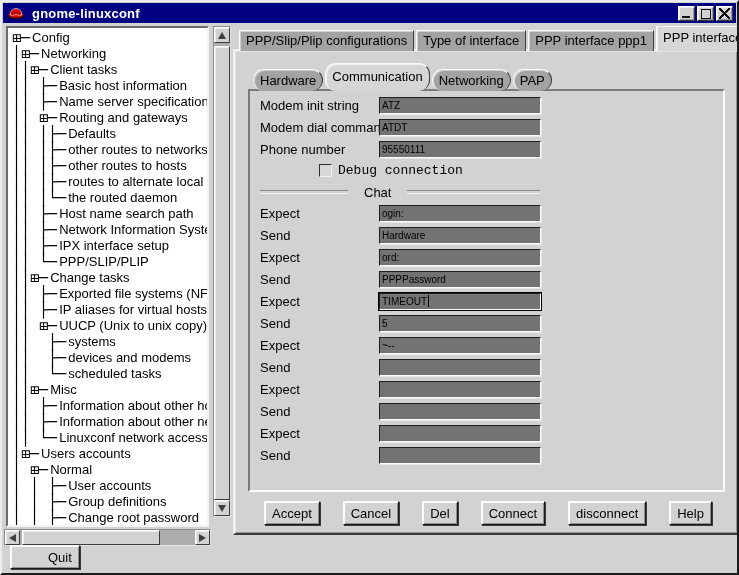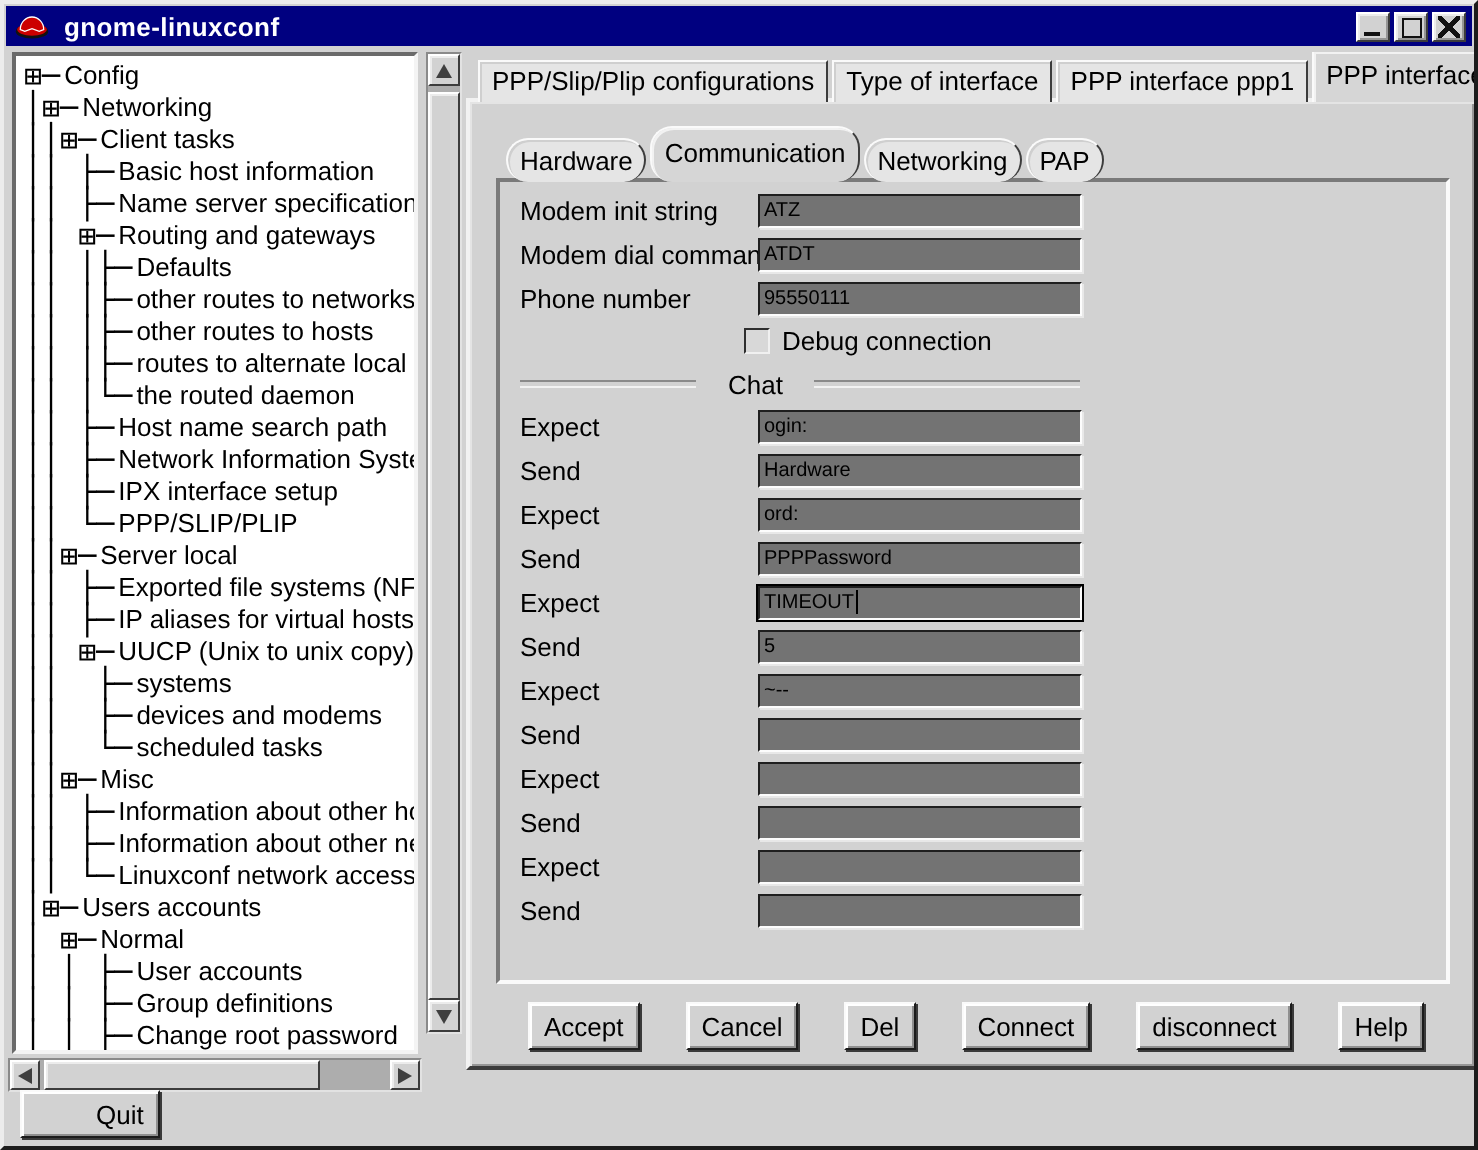--- a/index.html
+++ b/index.html
@@ -47,38 +47,38 @@
   .tri.down{border-left:4px solid transparent;border-right:4px solid transparent;border-top:7px solid #3f3f3f;}
   .tri.left{border-top:4px solid transparent;border-bottom:4px solid transparent;border-right:7px solid #3f3f3f;}
   .tri.right{border-top:4px solid transparent;border-bottom:4px solid transparent;border-left:7px solid #3f3f3f;}
   
   .notebook{position:absolute;left:231px;top:47px;width:506px;height:486px;box-sizing:border-box;
     background:#d2d2d2;border:2px solid;border-color:#f2f2f2 #3c3c3c #3c3c3c #f2f2f2;
     box-shadow:inset 1px 1px 0 #e4e4e4, inset -1px -1px 0 #969696;}
   .toptabs{position:absolute;left:237px;top:24px;width:501px;height:25px;display:flex;
     align-items:flex-end;z-index:3;overflow:hidden;}
   .subtabs{position:absolute;left:251px;top:61px;height:28px;display:flex;align-items:flex-end;z-index:2;}
-  .tab{height:20px;line-height:20px;padding:0 6px;background:#e5e5e5;white-space:nowrap;
+  .tab{height:20px;line-height:20px;padding:0 6px;background:#a3a3a3;white-space:nowrap;
     border:1px solid;border-bottom:none;border-color:#fafafa #3c3c3c #3c3c3c #fafafa;
     box-shadow:inset 1px 1px 0 #cfcfcf;margin-right:2px;cursor:default;}
   .tab.active{height:25px;line-height:24px;background:#d6d6d6;box-shadow:inset 1px 1px 0 #f2f2f2;position:relative;z-index:4;}
   .subtabs .tab{height:21px;line-height:21px;border-radius:11px;}
   .subtabs .tab.active{height:27px;line-height:25px;}
   
   .formframe{position:absolute;left:246px;top:87px;width:477px;height:403px;box-sizing:border-box;
     background:#d2d2d2;border:2px solid;border-color:#7a7a7a #fafafa #fafafa #7a7a7a;
     padding:6px 0 0 10px;overflow:hidden;}
   .frow{display:flex;align-items:center;height:17px;margin-bottom:5px;}
   .flabel{width:119px;flex:none;white-space:nowrap;overflow:hidden;}
   .entry{width:156px;height:15px;line-height:15px;flex:none;background:#737373;
     border:1px solid;border-color:#1f1f1f #fcfcfc #fcfcfc #1f1f1f;
     box-shadow:1px 1px 0 #e8e8e8;padding:0 2px;font-size:10px;white-space:nowrap;overflow:hidden;cursor:text;}
   .entry.focus{outline:1px solid #000;}
   .caret{display:inline-block;width:1px;height:12px;background:#000;vertical-align:text-bottom;margin-left:1px;}
-  .cbrow{display:flex;align-items:center;height:15px;margin:0 0 6px 112px;}
+  .cbrow{display:flex;align-items:center;height:15px;margin:0 0 6px 59px;font-family:Liberation Mono, monospace;}
   .checkbox{width:11px;height:11px;flex:none;background:#d8d8d8;border:1px solid;
     border-color:#2e2e2e #f0f0f0 #f0f0f0 #2e2e2e;margin-right:6px;cursor:default;}
   .chatdiv{display:flex;align-items:center;width:280px;height:16px;margin-bottom:5px;}
   .hline{height:2px;border-top:1px solid #8a8a8a;border-bottom:1px solid #f2f2f2;}
   .hl-left{width:88px;}
   .hl-right{flex:1;}
   .chatlabel{margin:0 16px 0 16px;white-space:nowrap;}
   
   .btnrow{position:absolute;left:248px;top:499px;width:474px;box-sizing:border-box;
     display:flex;justify-content:space-between;padding:0 12px 0 14px;}
@@ -169,21 +169,21 @@
       <div class="trow">
         <span class="tpre">││ ├─</span>
         <span class="tlabel">IPX interface setup</span>
       </div>
       <div class="trow">
         <span class="tpre">││ └─</span>
         <span class="tlabel">PPP/SLIP/PLIP</span>
       </div>
       <div class="trow">
         <span class="tpre">││⊞─</span>
-        <span class="tlabel">Server local</span>
+        <span class="tlabel">Change tasks</span>
       </div>
       <div class="trow">
         <span class="tpre">││ ├─</span>
         <span class="tlabel">Exported file systems (NFS)</span>
       </div>
       <div class="trow">
         <span class="tpre">││ ├─</span>
         <span class="tlabel">IP aliases for virtual hosts</span>
       </div>
       <div class="trow">

